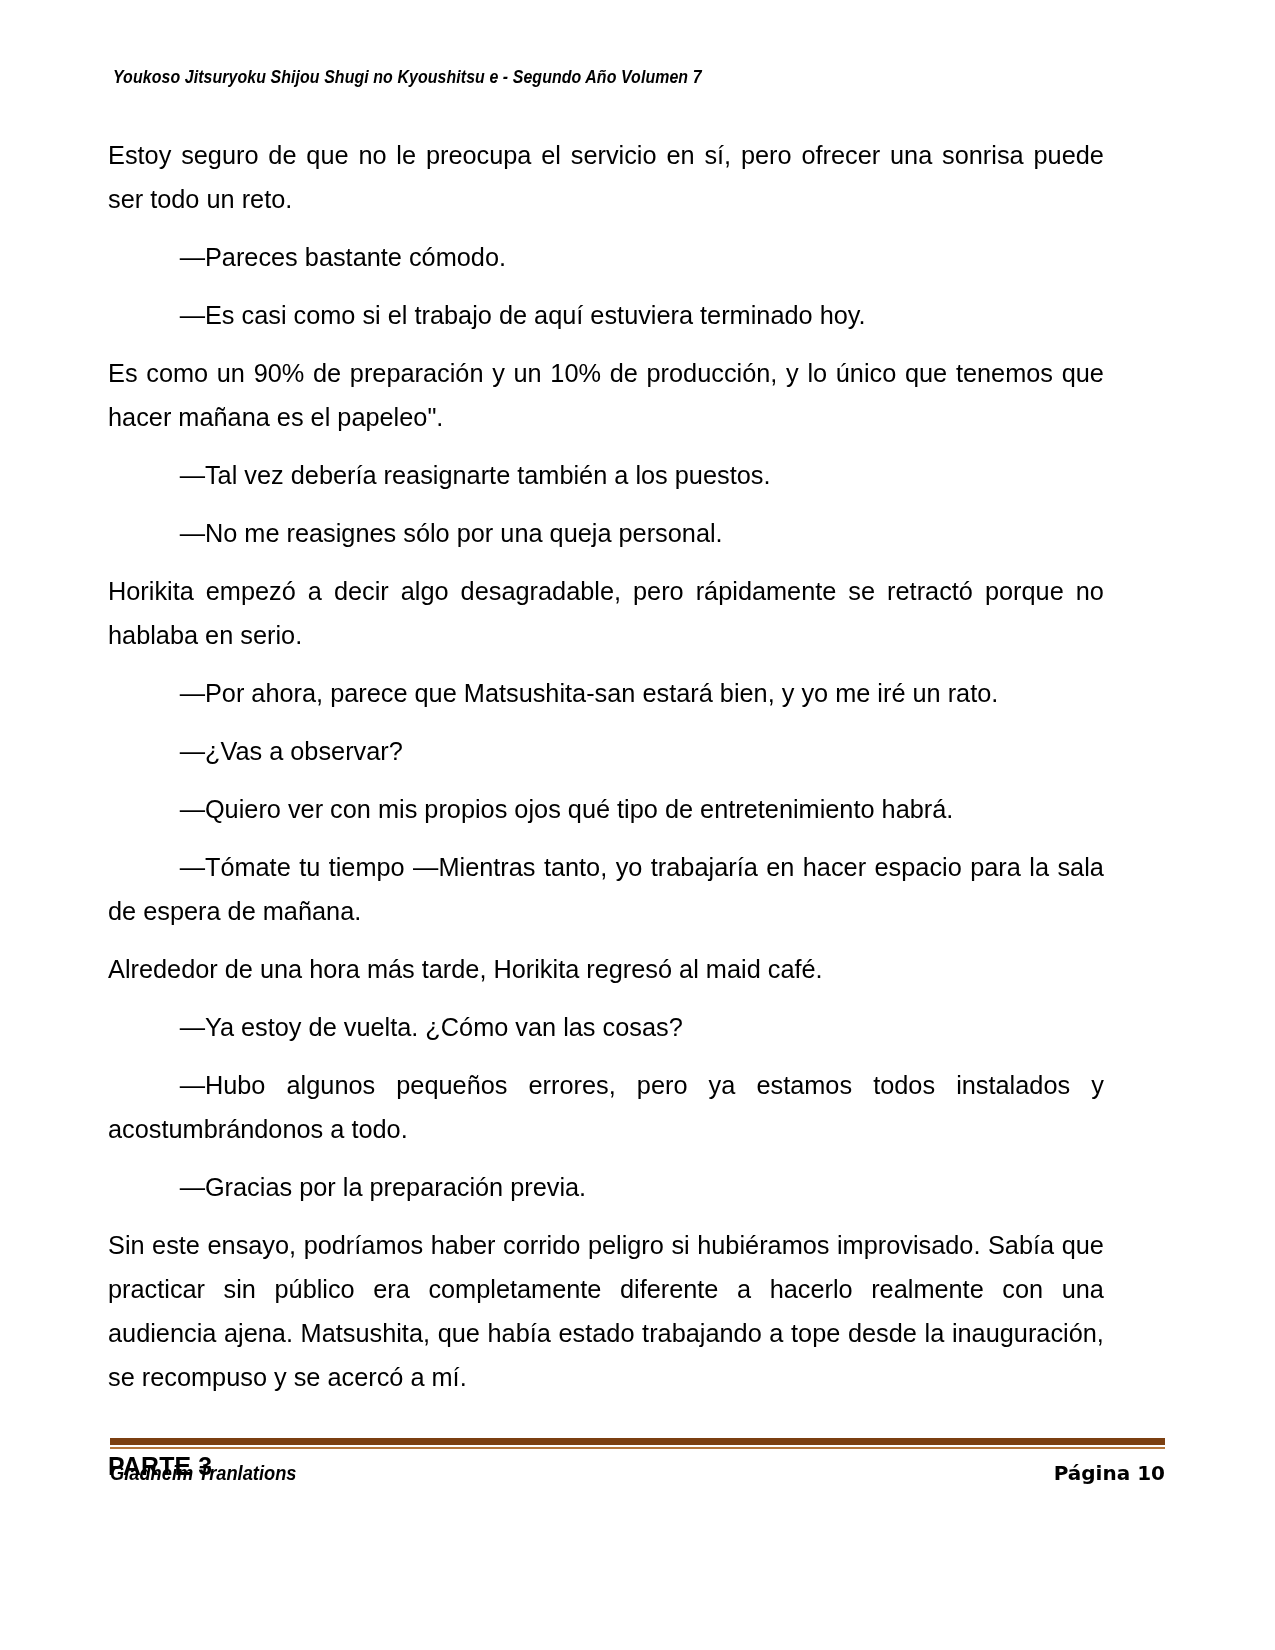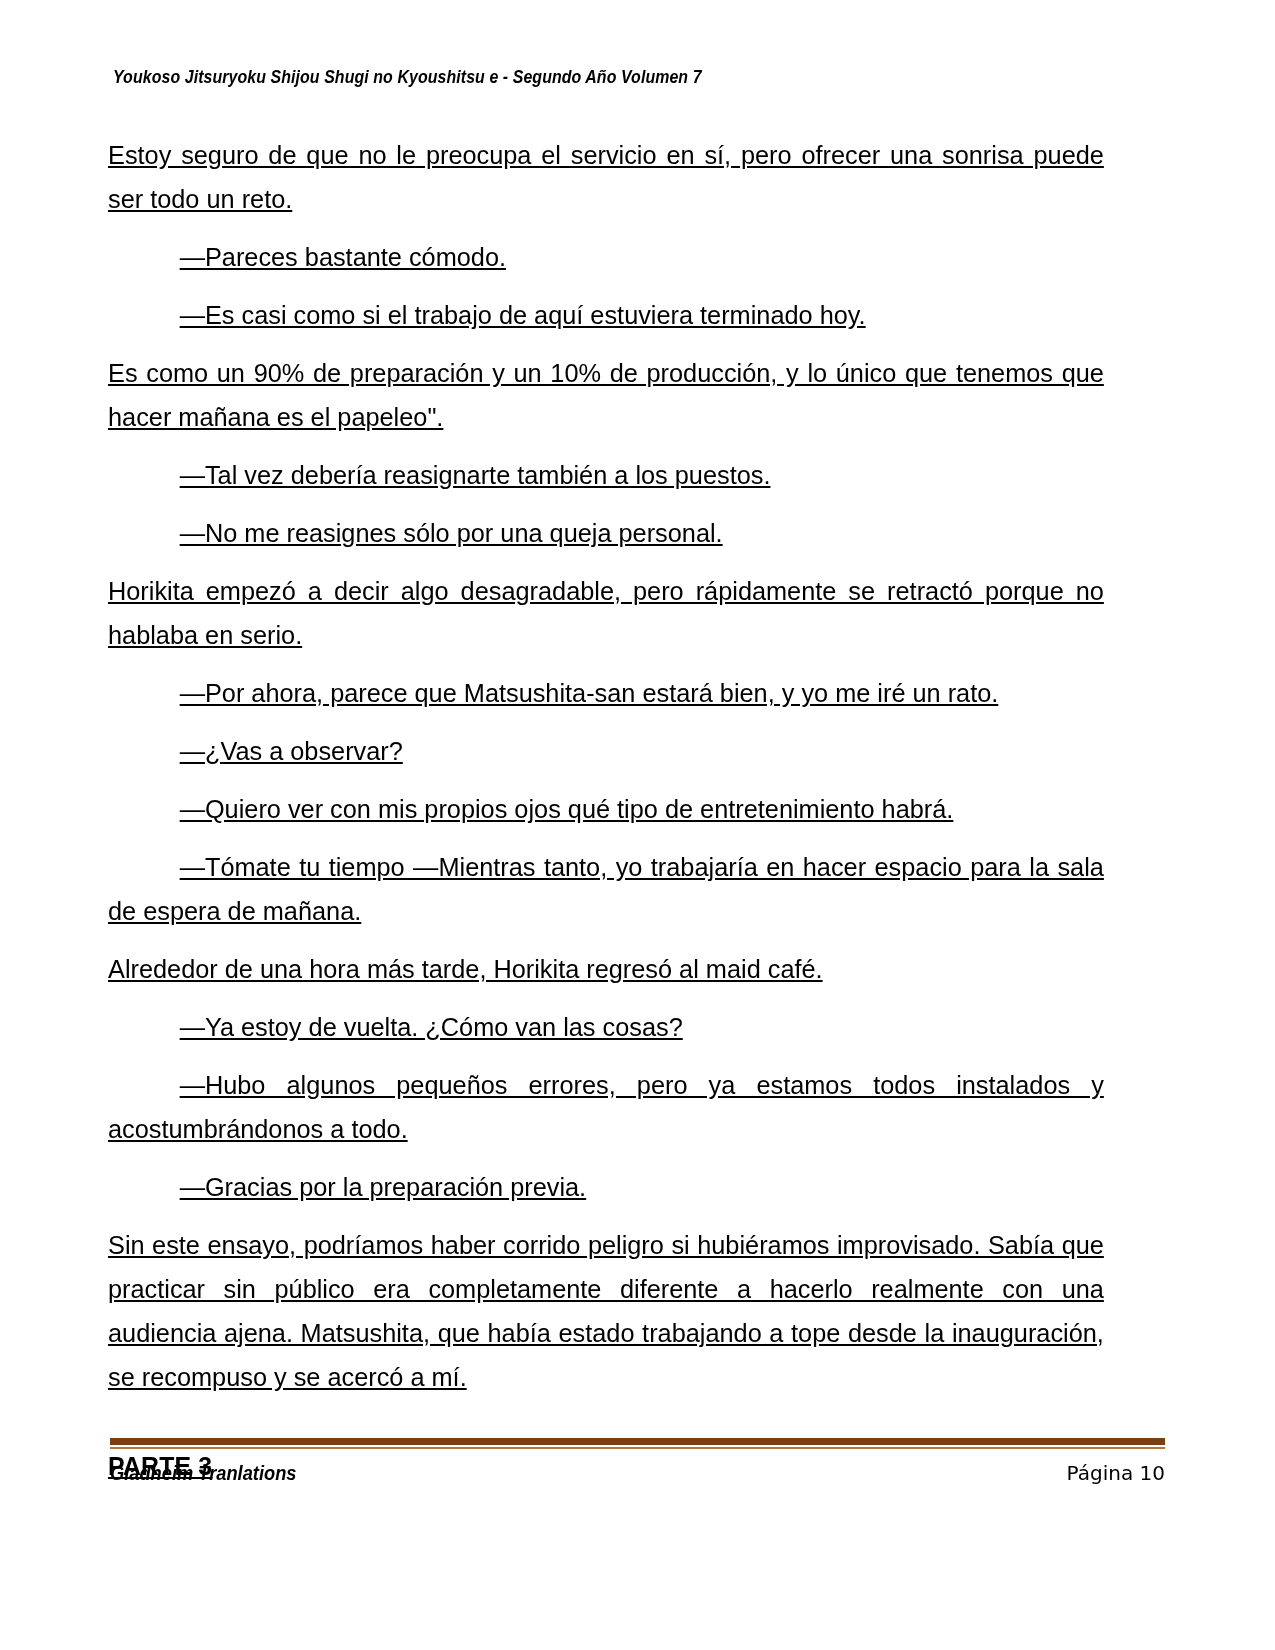--- a/index.html
+++ b/index.html
@@ -35,21 +35,20 @@
     transform-origin: left center;
     white-space: nowrap;
   }
 
   
   .content {
     position: absolute;
     left: 108px;
     top: 133px;
     width: 996px;
-    text-decoration: underline;
   }
   .para {
     font-size: 26.5px;
     line-height: 44px;
     color: #000000;
     text-align: justify;
     text-justify: inter-word;
     margin: 0 0 14px 0;
     transform: scaleX(0.955);
     transform-origin: left top;
@@ -111,20 +110,21 @@
     color: #000000;
     transform: scaleX(0.87);
     transform-origin: left center;
     white-space: nowrap;
   }
   .footer-right {
     font-family: "DejaVu Sans", sans-serif;
     font-size: 20px;
     color: #000000;
     white-space: nowrap;
+    font-weight: bold;
   }
 </style>
 </head>
 <body>
 
 <div class="page">
 
   <div class="header">
     <div class="header-title">Youkoso Jitsuryoku Shijou Shugi no Kyoushitsu e - Segundo Año Volumen 7</div>
   </div>

